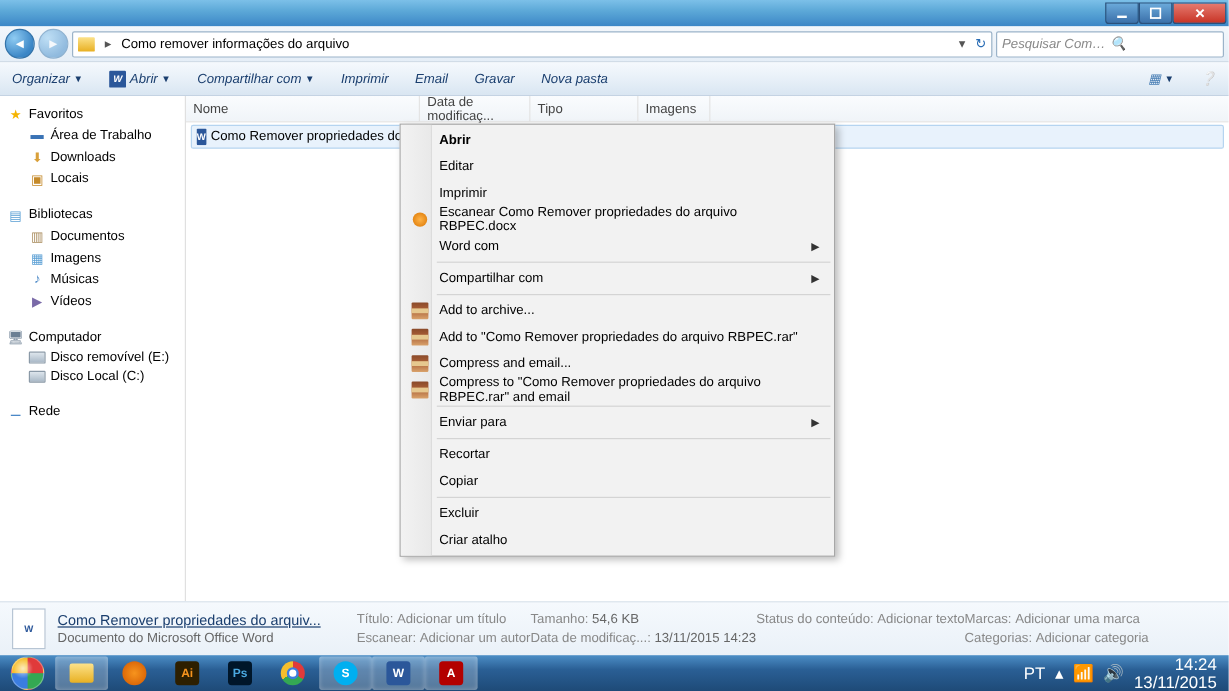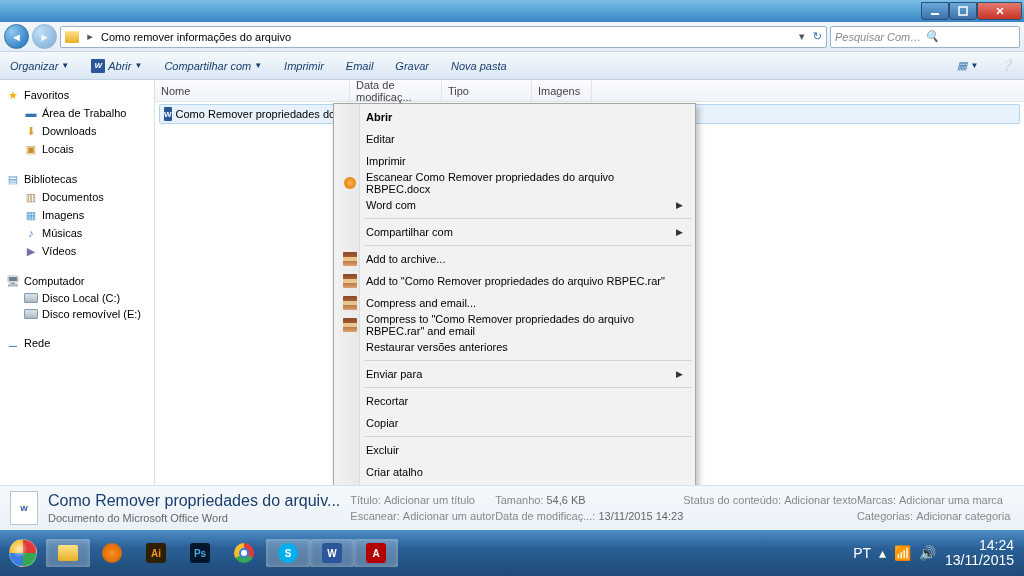--- a/index.html
+++ b/index.html
@@ -58,29 +58,29 @@
 .ctx-item .arrow { position: absolute; right: 10px; font-size: 9px; color: #333; }
 .ctx-item .mico { position: absolute; left: 6px; width: 16px; height: 16px; display: flex; align-items: center; justify-content: center; }
 .rar-ico { width: 14px; height: 14px; background: linear-gradient(#8a4a2a 0%,#a85d35 40%,#d9a26b 100%); border-radius: 1px; }
 .rar-ico::before { content: ""; display: block; width: 100%; height: 4px; background: #e6c88f; margin-top: 5px; }
 .scan-ico { width: 12px; height: 12px; border-radius: 50%; background: radial-gradient(circle,#ffb347,#d97400); }
 .ctx-iconbar { position: absolute; left: 0; top: 0; bottom: 0; width: 26px; background: linear-gradient(90deg,#f2f2f2,#e9e9e9); border-right: 1px solid #dcdcdc; z-index: -1; }
 
 .details-pane { height: 45px; border-top: 1px solid #d8e1eb; background: linear-gradient(#f5f9fd,#eaf1f8); display: flex; align-items: center; padding: 4px 10px; gap: 10px; font-size: 11px; }
 .dp-thumb { width: 28px; height: 34px; background: #fff; border: 1px solid #b7c5d4; display: flex; align-items: center; justify-content: center; color: #2b579a; font-size: 8px; font-weight: bold; }
 .dp-col { display: flex; flex-direction: column; gap: 2px; }
-.dp-col .big { font-size: 16px; color: #1a3e6e; }
+.dp-col .big { font-size: 12px; color: #1a3e6e; text-decoration: underline; }
 .dp-col .sub { color: #666; }
 .dp-meta { display: flex; gap: 3px; color: #666; }
 .dp-meta .lbl { color: #888; }
 .dp-meta .lnk { color: #888; }
-.dp-grid { display: flex; }
+.dp-grid { display: flex; margin-left: 20px; }
 .dp-grid .col2 { display: flex; flex-direction: column; gap: 4px; }
 
-.taskbar { height: 46px; background: linear-gradient(#4c8ec6,#2a5f95 40%,#1e4a77); display: flex; align-items: center; padding: 0 0 0 0; }
+.taskbar { height: 30px; background: linear-gradient(#4c8ec6,#2a5f95 40%,#1e4a77); display: flex; align-items: center; padding: 0 0 0 0; }
 .start { width: 46px; height: 30px; display: flex; align-items: center; justify-content: center; }
 .orb { width: 28px; height: 28px; border-radius: 50%; background: radial-gradient(circle at 35% 35%,rgba(255,255,255,.7) 0%,rgba(255,255,255,0) 35%), conic-gradient(#e03a3a 0 90deg,#34a853 90deg 180deg,#3b7de0 180deg 270deg,#f6be2c 270deg 360deg); border: 1px solid rgba(255,255,255,.3); }
 .tb-item { width: 44px; height: 28px; display: flex; align-items: center; justify-content: center; color: #fff; font-size: 13px; border-radius: 2px; }
 .tb-item.active { background: rgba(255,255,255,.25); box-shadow: inset 0 0 4px rgba(255,255,255,.3); }
 .tb-fill { flex: 1; }
 .tray { display: flex; align-items: center; gap: 8px; color: #fff; padding-right: 10px; font-size: 14px; }
 .tray .clock { text-align: right; line-height: 1.1; }
 .tb-ico { width: 20px; height: 20px; display: flex; align-items: center; justify-content: center; border-radius: 3px; font-size: 10px; font-weight: bold; }
 .ai-ico { background: #2d1f00; color: #f7941d; }
 .ps-ico { background: #00162a; color: #4aa8e0; }
@@ -207,25 +207,25 @@
             <span>Vídeos</span>
           </div>
       </div>
       <div class="sb-group">
         <div class="sb-head">
             <span class="sb-icon comp">🖥</span>
             <span>Computador</span>
           </div>
         <div class="sb-item">
             <span class="drive"></span>
+            <span>Disco removível (E:)</span>
+          </div>
+        <div class="sb-item">
+            <span class="drive"></span>
             <span>Disco Local (C:)</span>
-          </div>
-        <div class="sb-item">
-            <span class="drive"></span>
-            <span>Disco removível (E:)</span>
           </div>
       </div>
       <div class="sb-group">
         <div class="sb-head">
             <span class="sb-icon net">⚊</span>
             <span>Rede</span>
           </div>
       </div>
     </div>
 
@@ -287,23 +287,20 @@
             <span class="mico">
               <span class="rar-ico"></span>
             </span>
             <span>Compress and email...</span>
           </div>
         <div class="ctx-item">
             <span class="mico">
               <span class="rar-ico"></span>
             </span>
             <span>Compress to "Como Remover propriedades do arquivo RBPEC.rar" and email</span>
-          </div>
-        <div class="ctx-item">
-            <span>Restaurar versões anteriores</span>
           </div>
         <div class="ctx-item sep"></div>
         <div class="ctx-item">
             <span>Enviar para</span>
             <span class="arrow">▶</span>
           </div>
         <div class="ctx-item sep"></div>
         <div class="ctx-item">
             <span>Recortar</span>
           </div>

